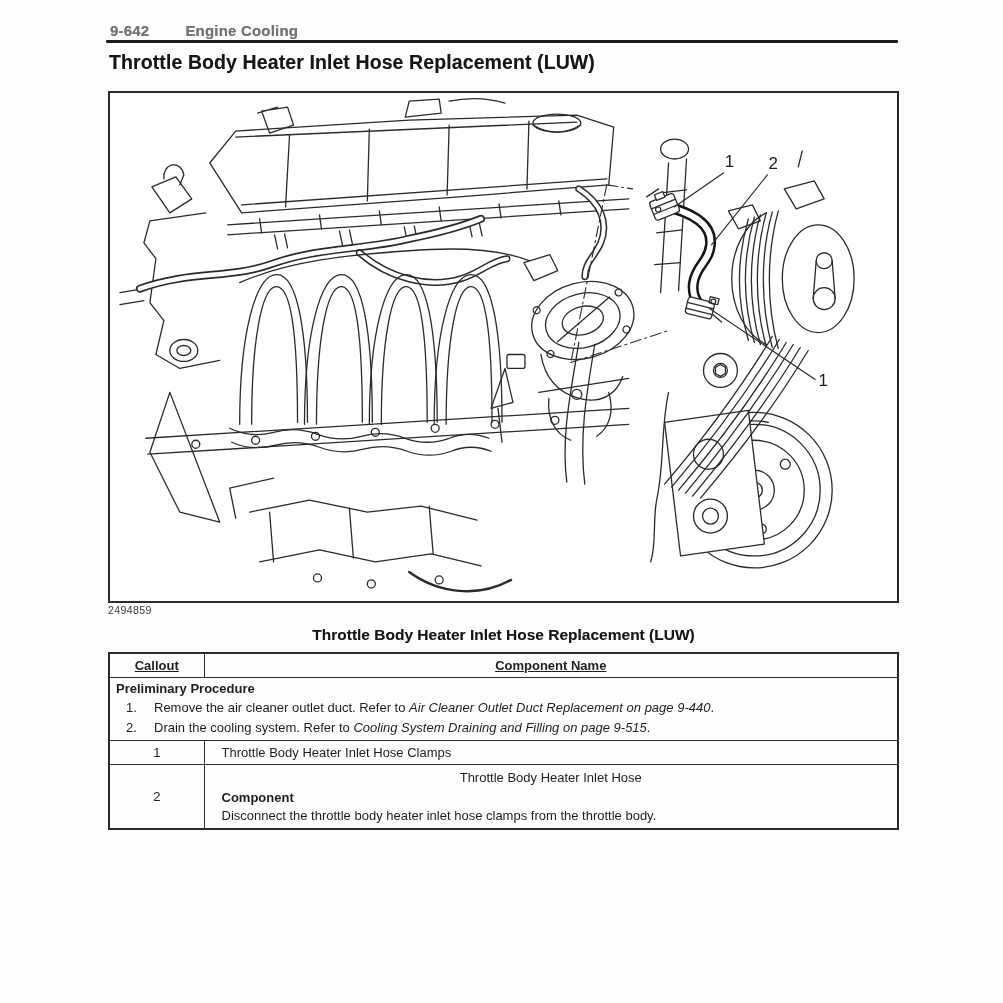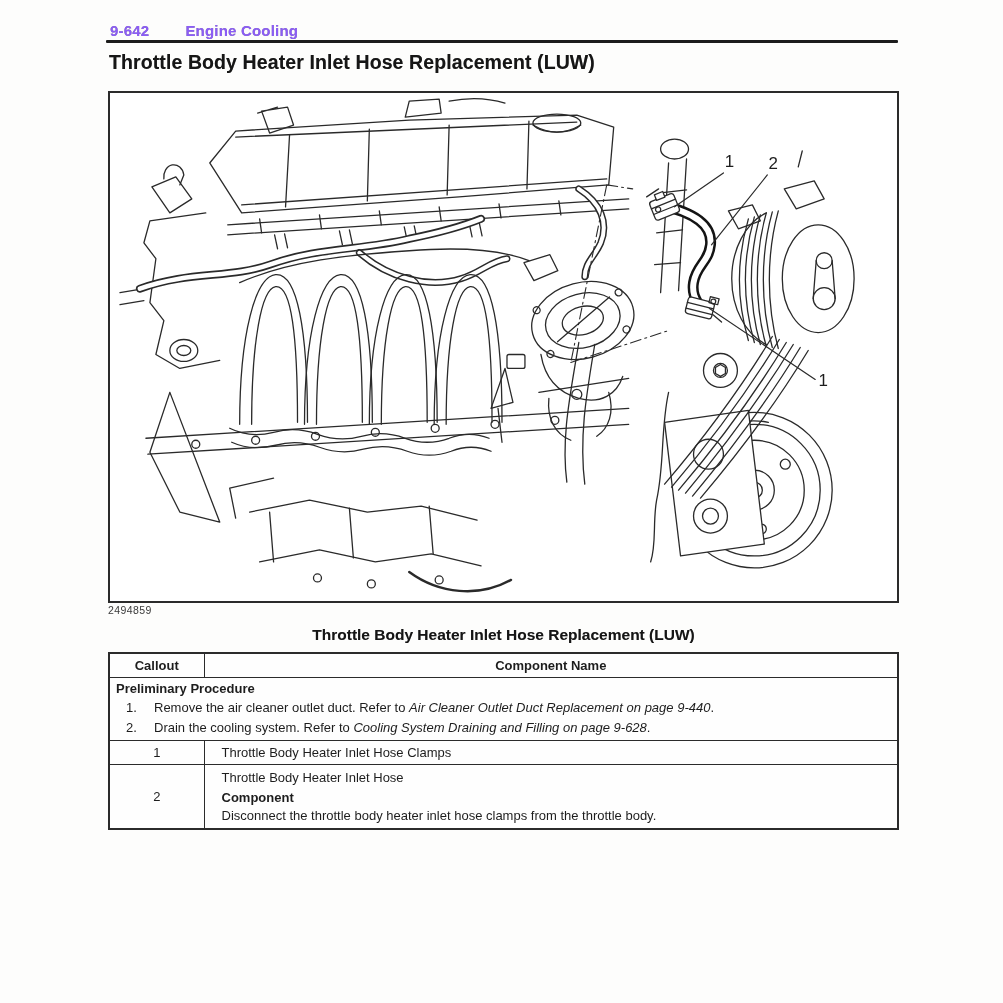--- a/index.html
+++ b/index.html
@@ -11,21 +11,21 @@
   }
   .page {
     position:relative;
     width:1003px; height:1003px;
     background:#fdfdfc;
     overflow:hidden;
   }
   
   .run-head {
     position:absolute; left:110px; top:22px;
-    font-size:15px; font-weight:700; color:#8b5cf6;
+    font-size:15px; font-weight:700; color:#737373;
     letter-spacing:.2px;
     text-shadow:0 0 .6px rgba(60,60,60,.55);
   }
   .run-head .sect { margin-left:36px; }
   .head-rule {
     position:absolute; left:106px; top:40px;
     width:792px; height:3px; background:#1c1c1c;
     border-radius:1px;
   }
   
@@ -59,34 +59,34 @@
     width:791px;
     border-collapse:collapse;
     font-size:13px; color:#1d1d1d;
     background:#fefefe;
   }
   table.spec td, table.spec th { border:1.6px solid #2b2b2b; vertical-align:middle; }
   table.spec { border:2px solid #2b2b2b; }
   th.col-callout { width:95px; }
   table.spec th {
     font-size:13px; font-weight:700; text-align:center;
-    padding:4px 14px; height:24px;
+    padding:4px 14px; height:24px;text-decoration:underline;
   }
   td.callout-cell { text-align:center; font-size:13px; }
   td.component-cell { padding:3px 17px; }
   td.prelim-cell { padding:3px 4px 4px 4px; }
   .prelim-title { font-weight:700; font-size:13px; padding-left:2px; }
   .step { display:flex; margin-top:4px; padding-left:12px; line-height:16px; }
   .step-num { width:20px; flex:none; }
   .step-body { padding-left:8px; }
   .ref-italic { font-style:italic; }
   .row2-line { padding:2px 0; }
   .proc-label { font-weight:700; padding:3px 0 1px 0; }
   td.r1 { height:24px; }
-  .comp-top { padding-top:2px; }
+  .comp-top { padding-top:2px;text-align:center; }
 </style>
 </head>
 <body>
 
 <div class="page">
 
   <div class="run-head">
     <span>9-642</span><span class="sect">Engine Cooling</span>
   </div>
   <div class="head-rule"></div>
@@ -260,21 +260,21 @@
     </tr>
     <tr>
       <td colspan="2" class="prelim-cell">
         <div class="prelim-title">Preliminary Procedure</div>
         <div class="step">
           <span class="step-num">1.</span>
           <span class="step-body"><span>Remove the air cleaner outlet duct. Refer to </span><span class="ref-italic">Air Cleaner Outlet Duct Replacement on page 9-440</span><span>.</span></span>
         </div>
         <div class="step">
           <span class="step-num">2.</span>
-          <span class="step-body"><span>Drain the cooling system. Refer to </span><span class="ref-italic">Cooling System Draining and Filling on page 9-628</span><span>.</span></span>
+          <span class="step-body"><span>Drain the cooling system. Refer to </span><span class="ref-italic">Cooling System Draining and Filling on page 9-515</span><span>.</span></span>
         </div>
       </td>
     </tr>
     <tr>
       <td class="callout-cell r1">1</td>
       <td class="component-cell">Throttle Body Heater Inlet Hose Clamps</td>
     </tr>
     <tr>
       <td class="callout-cell">2</td>
       <td class="component-cell">

